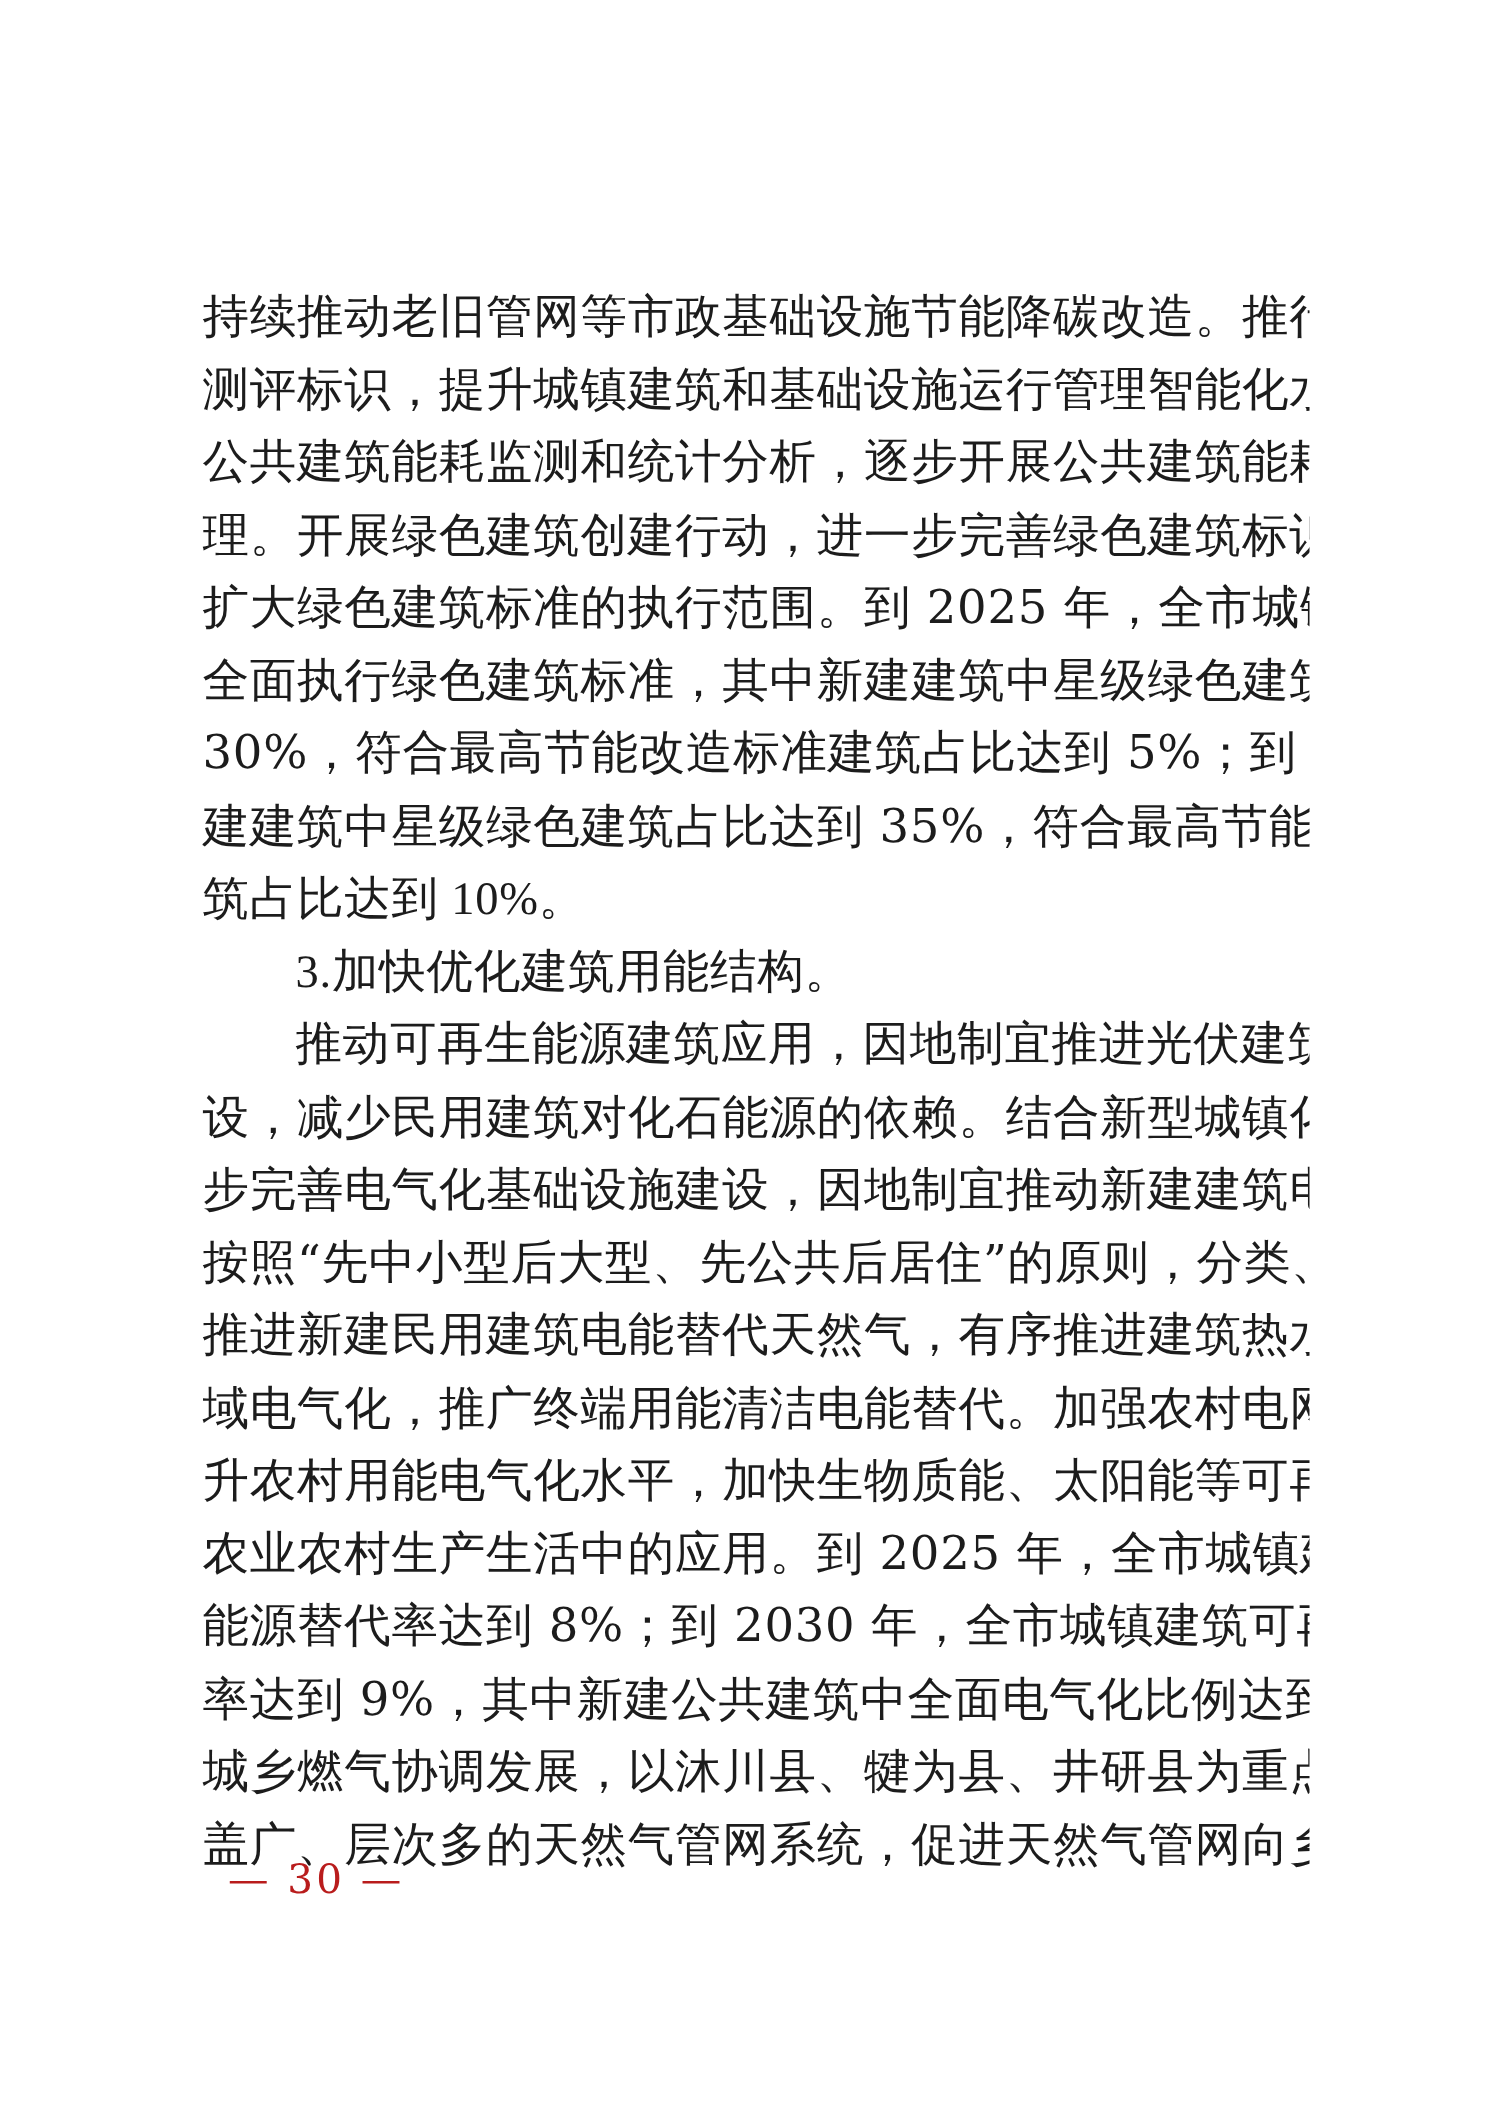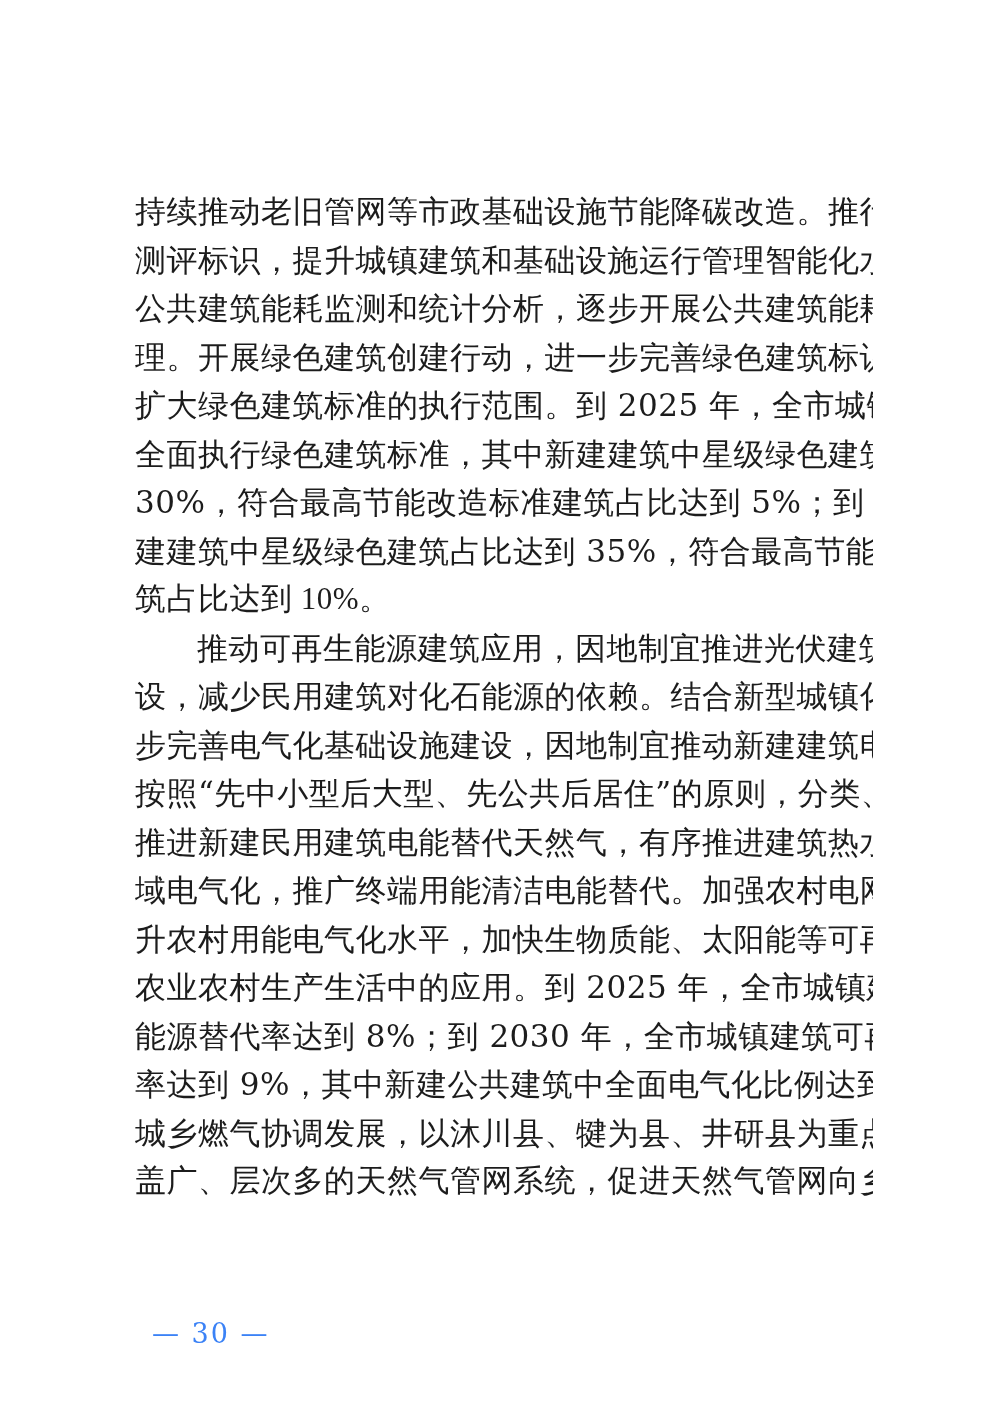--- a/index.html
+++ b/index.html
@@ -37,40 +37,41 @@
     text-align: left;
     text-align-last: auto;
     font-family: Liberation Serif, serif;
   }
   .line.indent {
     text-indent: 62px;
   }
   .footer {
     position: absolute;
     left: 152px;
-    top: 1318px;
+    top: 1238px;
     font-size: 27px;
     letter-spacing: 2px;
-    color: #3b82f6;
+    color: #b91c1c;
   }
 </style>
 </head>
 <body>
 
 <div class="page">
   <div class="content">
     <div class="line">持续推动老旧管网等市政基础设施节能降碳改造。推行建筑能效</div>
     <div class="line">测评标识，提升城镇建筑和基础设施运行管理智能化水平，推动</div>
     <div class="line">公共建筑能耗监测和统计分析，逐步开展公共建筑能耗限额管</div>
     <div class="line">理。开展绿色建筑创建行动，进一步完善绿色建筑标识管理制度，</div>
     <div class="line">扩大绿色建筑标准的执行范围。到 2025 年，全市城镇新建建筑</div>
     <div class="line">全面执行绿色建筑标准，其中新建建筑中星级绿色建筑占比达到</div>
     <div class="line">30%，符合最高节能改造标准建筑占比达到 5%；到 2030 年，新</div>
     <div class="line">建建筑中星级绿色建筑占比达到 35%，符合最高节能改造标准建</div>
     <div class="line no-justify">筑占比达到 10%。</div>
+    <div class="line no-justify indent">3.加快优化建筑用能结构。</div>
     <div class="line indent">推动可再生能源建筑应用，因地制宜推进光伏建筑一体化建</div>
     <div class="line">设，减少民用建筑对化石能源的依赖。结合新型城镇化建设，同</div>
     <div class="line">步完善电气化基础设施建设，因地制宜推动新建建筑电能替代，</div>
     <div class="line">按照“先中小型后大型、先公共后居住”的原则，分类、分阶段</div>
     <div class="line">推进新建民用建筑电能替代天然气，有序推进建筑热水、炊事领</div>
     <div class="line">域电气化，推广终端用能清洁电能替代。加强农村电网建设，提</div>
     <div class="line">升农村用能电气化水平，加快生物质能、太阳能等可再生能源在</div>
     <div class="line">农业农村生产生活中的应用。到 2025 年，全市城镇建筑可再生</div>
     <div class="line">能源替代率达到 8%；到 2030 年，全市城镇建筑可再生能源替代</div>
     <div class="line">率达到 9%，其中新建公共建筑中全面电气化比例达到 20%。推动</div>

